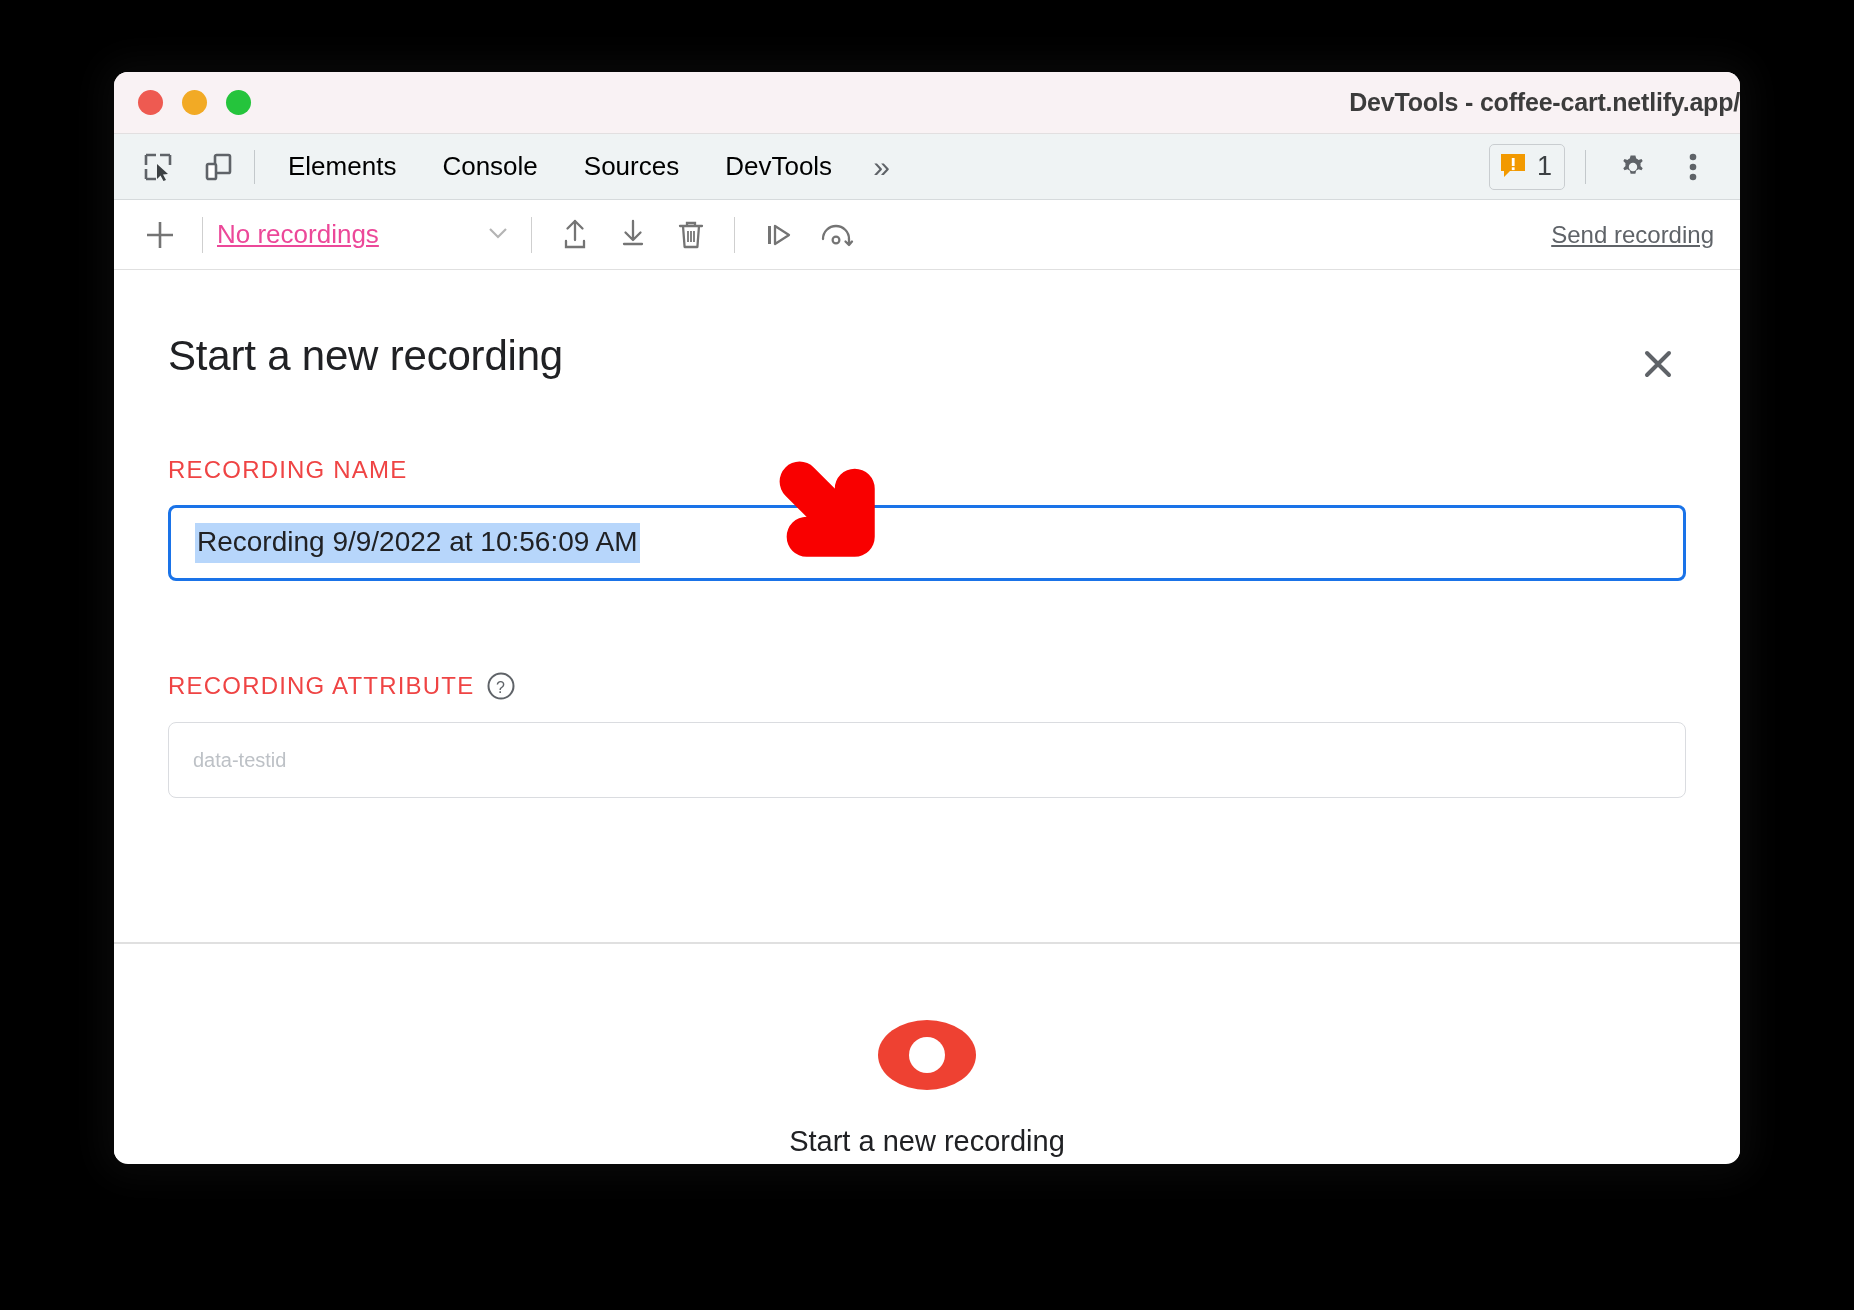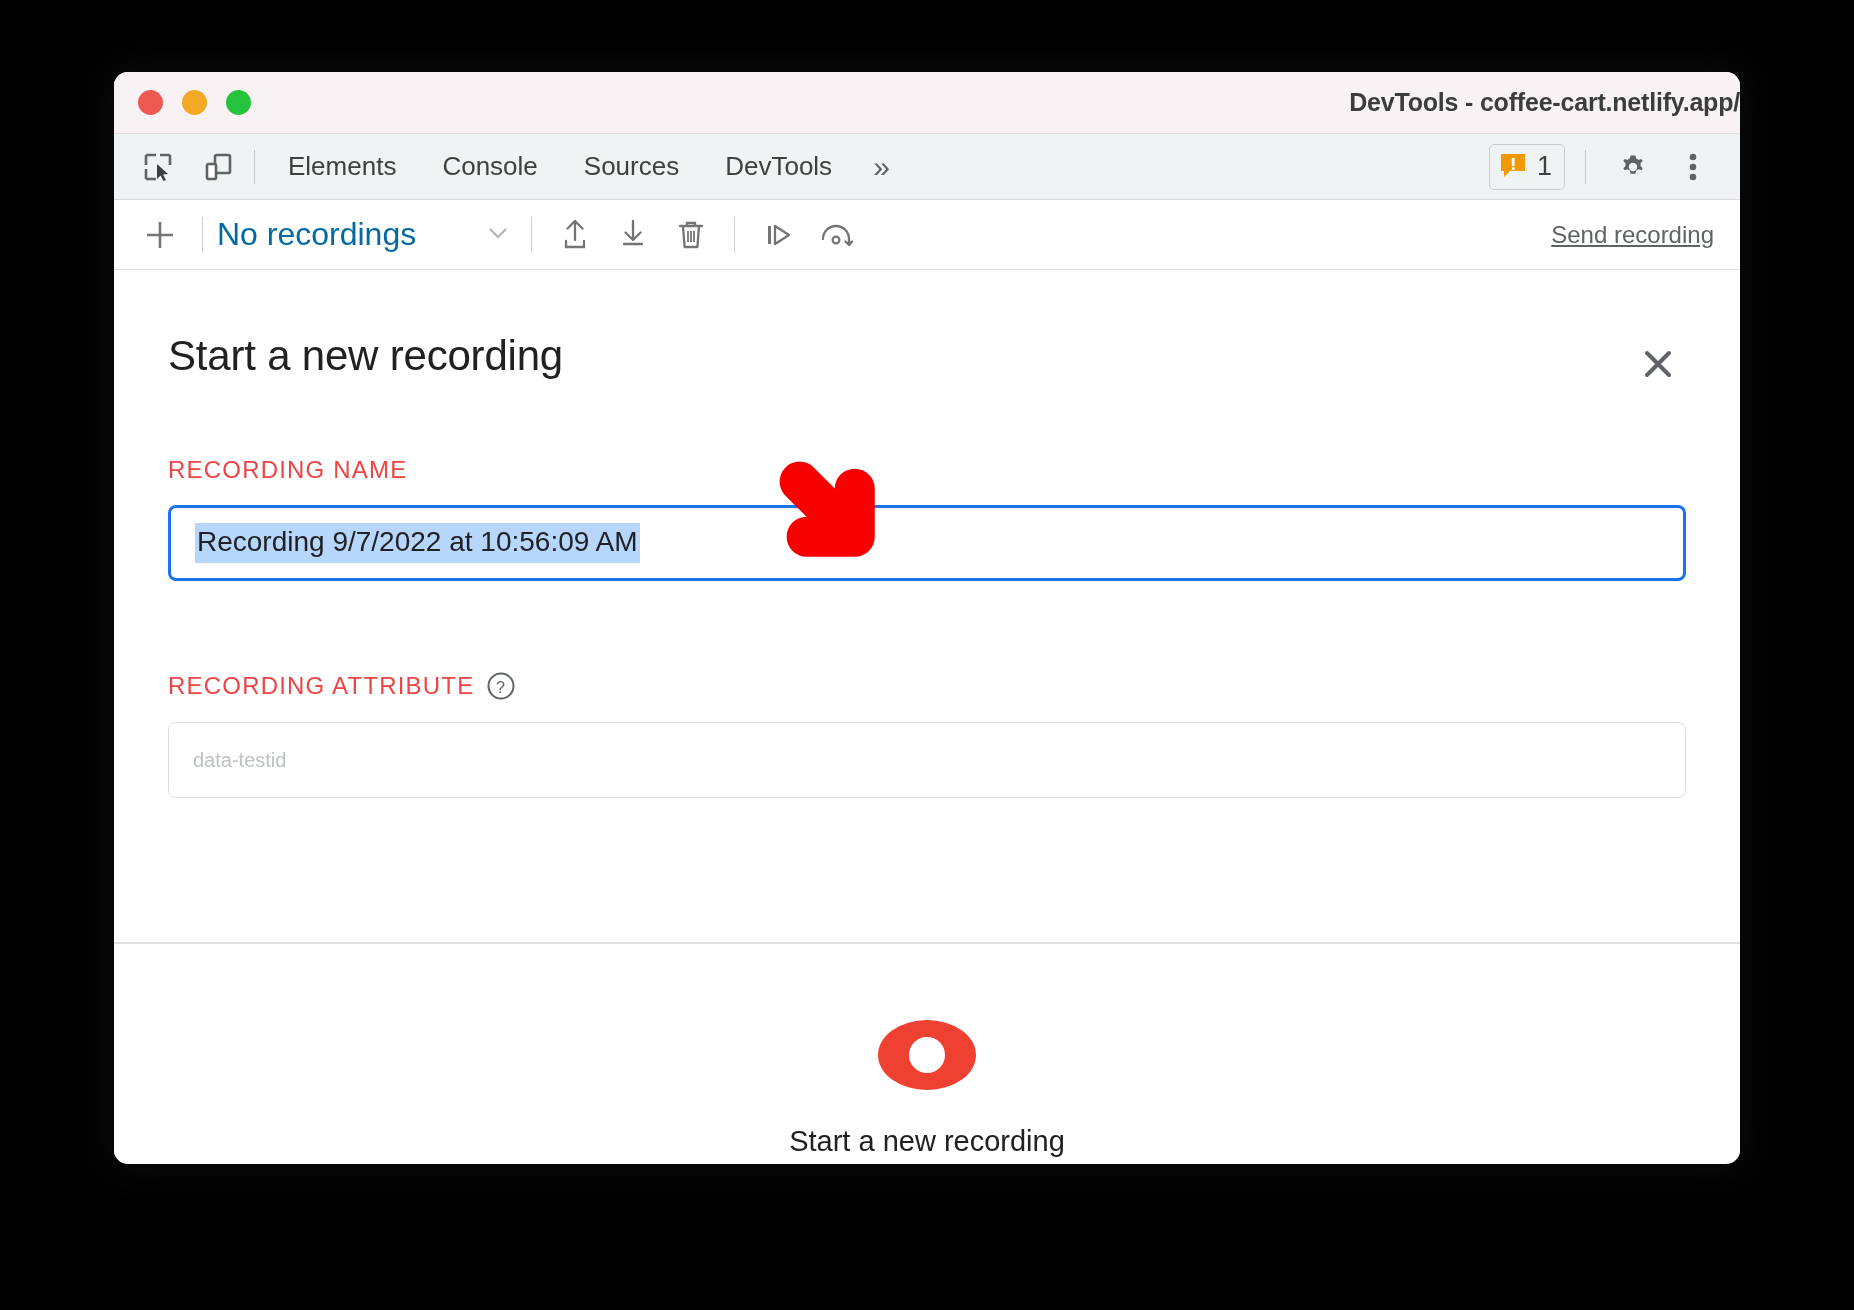--- a/index.html
+++ b/index.html
@@ -77,21 +77,21 @@
   }
   .tb-sep {
     width: 1px; height: 34px; background: #c3c8cb;
     align-self: center; margin: 0 10px;
   }
   .tabs { display: flex; align-items: stretch; }
   .tab {
     display: flex; align-items: center; gap: 11px;
     padding: 0 23px;
     font-size: 26px;
-    color: #404040;
+    color: #000000;
     cursor: pointer;
     position: relative;
   }
   .tab.active { color: #202124; }
   .tab.active::after {
     content: "";
     position: absolute;
     left: 0; right: 0; bottom: 0;
     height: 5px;
     background: #1a73e8;
@@ -144,22 +144,23 @@
     display: flex; align-items: center; justify-content: center;
     cursor: pointer;
   }
   .tsep { width: 1px; height: 36px; background: #cfcfcf; margin: 0 14px; }
   .rec-select {
     display: flex; align-items: center;
     min-width: 300px;
     cursor: pointer;
   }
   .rec-select-label {
-    font-size: 32px;
-    color: #0369a1;
+    font-size: 26px;
+    color: #ec4899;
+    text-decoration: underline;
   }
   .rec-select-chev { margin-left: auto; padding-right: 6px; }
   .tool-icon {
     width: 58px; height: 58px;
     display: flex; align-items: center; justify-content: center;
     cursor: pointer;
   }
   .send-feedback {
     margin-left: auto;
     font-size: 24px;
@@ -424,21 +425,21 @@
             <path d="M6 6 L28 28 M28 6 L6 28" stroke="#5f6368" stroke-width="4" stroke-linecap="round" fill="none"></path>
           </svg>
         </div>
       </div>
 
       <div class="form">
         <div>
           <div class="field-label">RECORDING NAME</div>
           <div class="input-wrap">
             <div class="text-input">
-              <span class="sel-text">Recording 9/7/2022 at 10:56:09 AM</span>
+              <span class="sel-text">Recording 9/9/2022 at 10:56:09 AM</span>
             </div>
             <div class="arrow">
               <svg width="120" height="110" viewBox="0 0 120 110">
                 <g transform="rotate(-45 60 55)">
                   <path d="M60 12 L60 86" stroke="#f90000" stroke-width="40" stroke-linecap="round" fill="none"></path>
                   <path d="M26 56 L60 90 L94 56" stroke="#f90000" stroke-width="40" stroke-linecap="round" stroke-linejoin="round" fill="none"></path>
                 </g>
               </svg>
             </div>
           </div>

